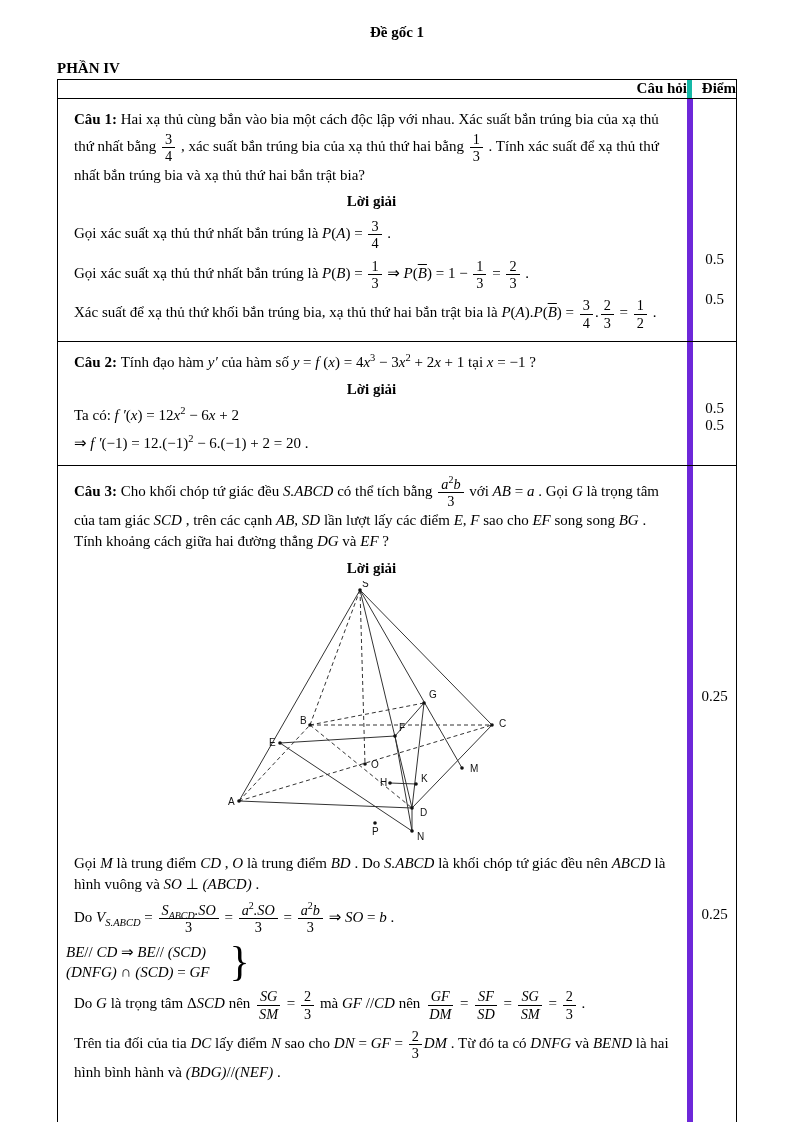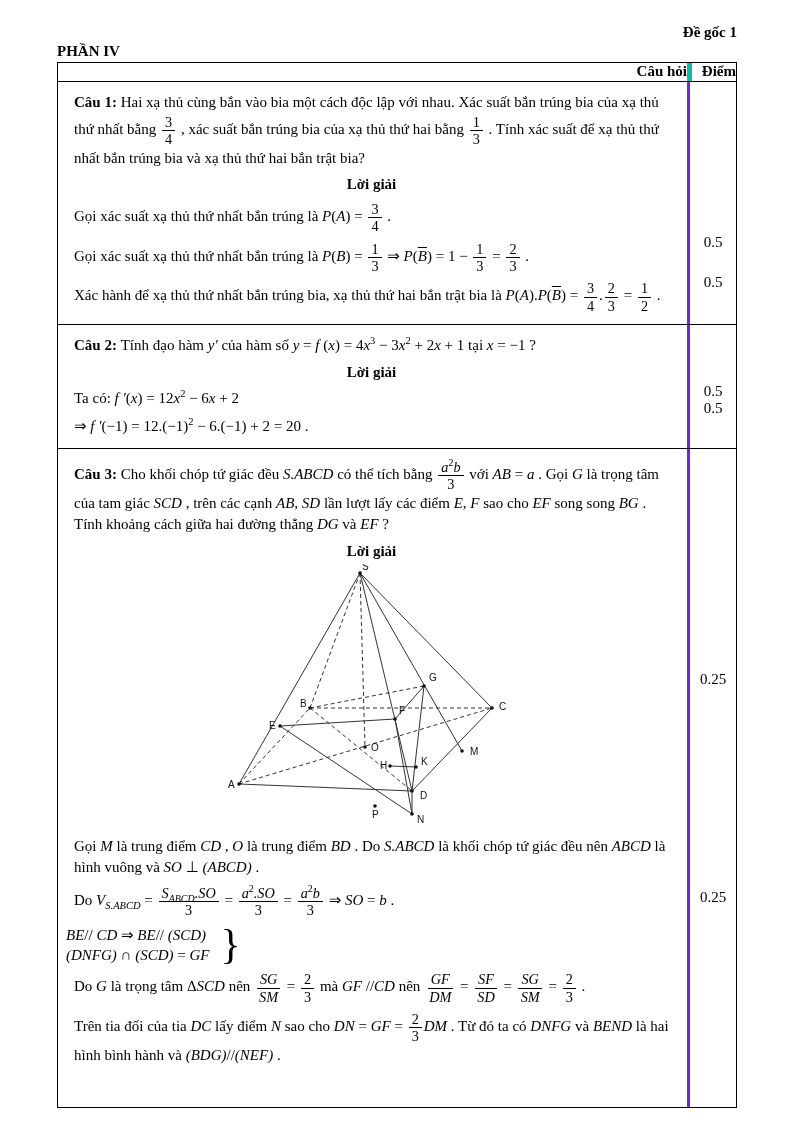--- a/index.html
+++ b/index.html
@@ -3,44 +3,44 @@
 <meta charset="utf-8">
 <style>
   html,body{margin:0;padding:0;background:#fff;}
   body{
     width:794px;height:1122px;
     font-family:"Liberation Serif",serif;
     font-size:15px;color:#000;
     -webkit-font-smoothing:antialiased;
   }
   .page{padding:24px 57px 0 57px;}
-  .title{text-align:right;font-weight:bold;margin-bottom:2px;}
+  .title{text-align:center;font-weight:bold;margin-bottom:19px;}
   .section{font-weight:bold;margin-bottom:2px;}
   .exam-table{border:1.6px solid #000;}
   .thead{display:grid;grid-template-columns:1fr 49px;border-bottom:1px solid #000;font-weight:bold;}
   .th{text-align:right;padding:0 0 1px 0;}
   .th.p{border-left:5px solid #14b8a6;}
   .row{display:grid;grid-template-columns:1fr 49px;}
   .row + .row{border-top:1px solid #000;}
   .qcell{padding:4px 10px 4px 8px;min-width:0;}
-  .pcell{border-left:3px solid #6d28d9;position:relative;}
+  .pcell{border-left:6px solid #6d28d9;position:relative;}
   .pt{position:absolute;left:0;right:0;text-align:center;}
   .block-p{margin:6px 8px;line-height:1.45;}
   .block-center{text-align:center;font-weight:bold;margin:2px 0;line-height:1.3;}
   .it{font-style:italic;}
   .bd{font-weight:bold;}
   .bar{text-decoration:overline;}
   sup,sub{font-size:0.7em;line-height:0;}
   .frac{
     display:inline-flex;flex-direction:column;align-items:center;
     vertical-align:middle;margin:0 2px;line-height:1.15;font-size:0.95em;
   }
   .frac .num{border-bottom:1px solid #000;padding:0 3px;}
   .frac .den{padding:0 3px;}
-  .sys{display:flex;align-items:center;gap:11px;margin:4px 0;line-height:1.35;}
+  .sys{display:flex;align-items:center;gap:20px;margin:4px 0;line-height:1.35;}
   .syslines{display:flex;flex-direction:column;}
   .brace{font-size:42px;font-weight:300;line-height:0.85;font-family:"Liberation Serif",serif;}
   .figwrap{text-align:center;margin:2px 0 4px 0;}
   .figwrap svg text{font-family:"Liberation Sans",sans-serif;font-size:10px;fill:#111;}
 </style>
 </head>
 <body>
 
 <div class="page">
   <div class="title">Đề gốc 1</div>
@@ -69,21 +69,21 @@
             <div class="block-p"><span>Gọi xác suất xạ thủ thứ nhất bắn trúng là </span><span class="it">P</span><span>(</span><span class="it">B</span><span>) = </span><span class="frac">
                 <span class="num"><span>1</span></span>
                 <span class="den"><span>3</span></span>
               </span><span> ⇒ </span><span class="it">P</span><span>(</span><span class="it bar">B</span><span>) = 1 − </span><span class="frac">
                 <span class="num"><span>1</span></span>
                 <span class="den"><span>3</span></span>
               </span><span> = </span><span class="frac">
                 <span class="num"><span>2</span></span>
                 <span class="den"><span>3</span></span>
               </span><span> .</span></div>
-            <div class="block-p"><span>Xác hành để xạ thủ thứ nhất bắn trúng bia, xạ thủ thứ hai bắn trật bia là </span><span class="it">P</span><span>(</span><span class="it">A</span><span>).</span><span class="it">P</span><span>(</span><span class="it bar">B</span><span>) = </span><span class="frac">
+            <div class="block-p"><span>Xác suất để xạ thủ thứ khối bắn trúng bia, xạ thủ thứ hai bắn trật bia là </span><span class="it">P</span><span>(</span><span class="it">A</span><span>).</span><span class="it">P</span><span>(</span><span class="it bar">B</span><span>) = </span><span class="frac">
                 <span class="num"><span>3</span></span>
                 <span class="den"><span>4</span></span>
               </span><span>.</span><span class="frac">
                 <span class="num"><span>2</span></span>
                 <span class="den"><span>3</span></span>
               </span><span> = </span><span class="frac">
                 <span class="num"><span>1</span></span>
                 <span class="den"><span>2</span></span>
               </span><span> .</span></div>
           </div>

